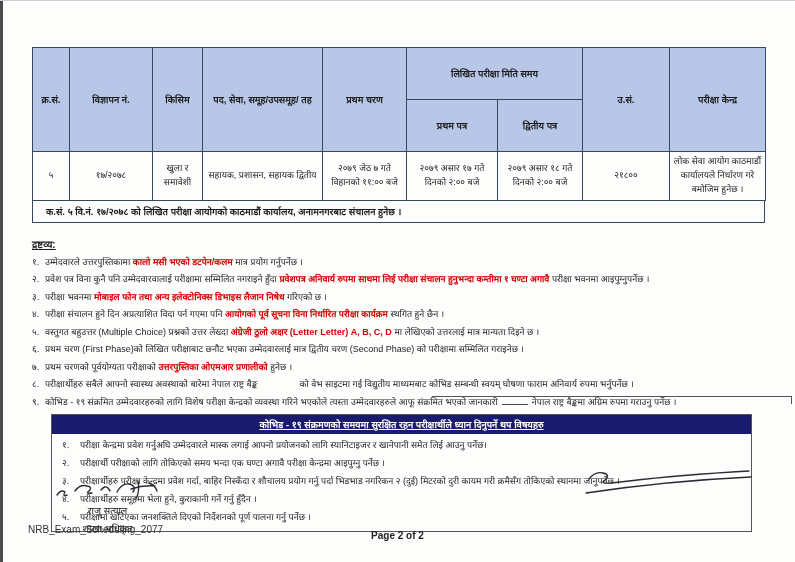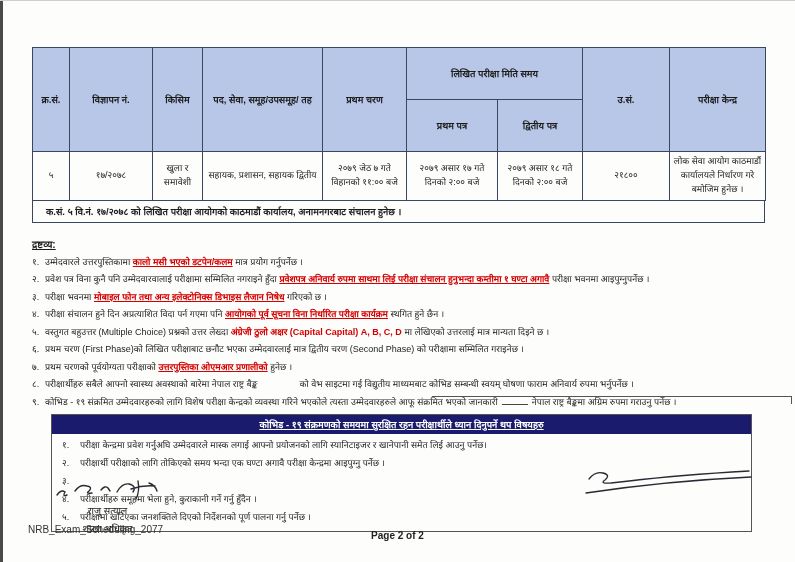--- a/index.html
+++ b/index.html
@@ -15,21 +15,21 @@
   table.sched th, table.sched td{border:1px solid var(--border); text-align:center; vertical-align:middle;}
   table.sched th{background:var(--hdr); font-weight:bold; font-size:9.5px; padding:19px 2px;}
   table.sched td{font-size:9px; padding:3px 3px; line-height:1.55;}
   .note-row{border:1.6px solid var(--border); border-top:none; padding:4px 13px; font-size:9.5px; font-weight:bold;}
 
   .drishtavya{margin-top:14px; font-size:10px; font-weight:bold; text-decoration:underline;}
   .notes-list{margin-top:5px;}
   .note-item{position:relative; display:flex; font-size:9px; line-height:12px; margin-bottom:5.5px; align-items:baseline;}
   .note-num{flex:0 0 13px; font-weight:normal;}
   .note-text{flex:1;}
-  .seg-red{color:var(--red); font-weight:bold; text-decoration:underline;}
+  .seg-red{color:var(--red); font-weight:bold; }
   .seg-red-plain{color:var(--red); font-weight:bold;}
   .seg-gap{display:inline-block; width:42px;}
   .seg-gap-u{display:inline-block; width:26px; border-bottom:1px solid #444; height:8px; margin:0 4px;}
   .trail-line{position:absolute; top:0px; left:400px; width:360px; border-top:1px solid #555;}
   .trail-line::after{content:""; position:absolute; right:0; top:0; height:7px; border-right:1px solid #555;}
 
   .covid-box{margin:6px 0 0 19px; width:701px; border:1.4px solid #555;}
   .covid-header{background:var(--covid); color:#fff; text-align:center; font-size:9.5px; font-weight:bold; text-decoration:underline; padding:3px 0;}
   .covid-list{padding:5px 8px 6px 10px;}
   .covid-item{display:flex; font-size:9px; line-height:12px; margin-bottom:6px;}
@@ -111,21 +111,21 @@
         <div class="note-item">
           <span class="note-num">३.</span>
           <span class="note-text"><span>परीक्षा भवनमा </span><span class="seg-red">मोबाइल फोन तथा अन्य इलेक्टोनिक्स डिभाइस लैजान निषेध</span><span> गरिएको छ ।</span></span>
         </div>
         <div class="note-item">
           <span class="note-num">४.</span>
           <span class="note-text"><span>परीक्षा संचालन हुने दिन अप्रत्याशित विदा पर्न गएमा पनि </span><span class="seg-red">आयोगको पूर्व सूचना विना निर्धारित परीक्षा कार्यक्रम</span><span> स्थगित हुने छैन ।</span></span>
         </div>
         <div class="note-item">
           <span class="note-num">५.</span>
-          <span class="note-text"><span>वस्तुगत बहुउत्तर (Multiple Choice) प्रश्नको उत्तर लेख्दा </span><span class="seg-red-plain">अंग्रेजी ठुलो अक्षर (Capital Capital) A, B, C, D</span><span> मा लेखिएको उत्तरलाई मात्र मान्यता दिइने छ ।</span></span>
+          <span class="note-text"><span>वस्तुगत बहुउत्तर (Multiple Choice) प्रश्नको उत्तर लेख्दा </span><span class="seg-red-plain">अंग्रेजी ठुलो अक्षर (Letter Letter) A, B, C, D</span><span> मा लेखिएको उत्तरलाई मात्र मान्यता दिइने छ ।</span></span>
         </div>
         <div class="note-item">
           <span class="note-num">६.</span>
           <span class="note-text"><span>प्रथम चरण (First Phase)को लिखित परीक्षाबाट छनौट भएका उम्मेदवारलाई मात्र द्वितीय चरण (Second Phase) को परीक्षामा सम्मिलित गराइनेछ ।</span></span>
         </div>
         <div class="note-item">
           <span class="note-num">७.</span>
           <span class="note-text"><span>प्रथम चरणको पूर्वयोग्यता परीक्षाको </span><span class="seg-red">उत्तरपुस्तिका ओएमआर प्रणालीको</span><span> हुनेछ ।</span></span>
         </div>
         <div class="note-item">
@@ -145,20 +145,21 @@
           <div class="covid-item">
             <span class="covid-num">१.</span>
             <span>परीक्षा केन्द्रमा प्रवेश गर्नुअघि उम्मेदवारले मास्क लगाई आफ्नो प्रयोजनको लागि स्यानिटाइजर र खानेपानी समेत लिई आउनु पर्नेछ।</span>
           </div>
           <div class="covid-item">
             <span class="covid-num">२.</span>
             <span>परीक्षार्थी परीक्षाको लागि तोकिएको समय भन्दा एक घण्टा अगावै परीक्षा केन्द्रमा आइपुग्नु पर्नेछ ।</span>
           </div>
           <div class="covid-item">
             <span class="covid-num">३.</span>
+            <span>परीक्षार्थीहरु परीक्षा केन्द्रमा प्रवेश गर्दा, बाहिर निस्कँदा र शौचालय प्रयोग गर्नु पर्दा भिडभाड नगरिकन २ (दुई) मिटरको दुरी कायम गरी क्रमैसँग तोकिएको स्थानमा जानुपर्नेछ ।</span>
           </div>
           <div class="covid-item">
             <span class="covid-num">४.</span>
             <span>परीक्षार्थीहरु समूहमा भेला हुने, कुराकानी गर्ने गर्नु हुँदैन ।</span>
           </div>
           <div class="covid-item">
             <span class="covid-num">५.</span>
             <span>परीक्षामा खटिएका जनशक्तिले दिएको निर्देशनको पूर्ण पालना गर्नु पर्नेछ ।</span>
           </div>
         </div>

